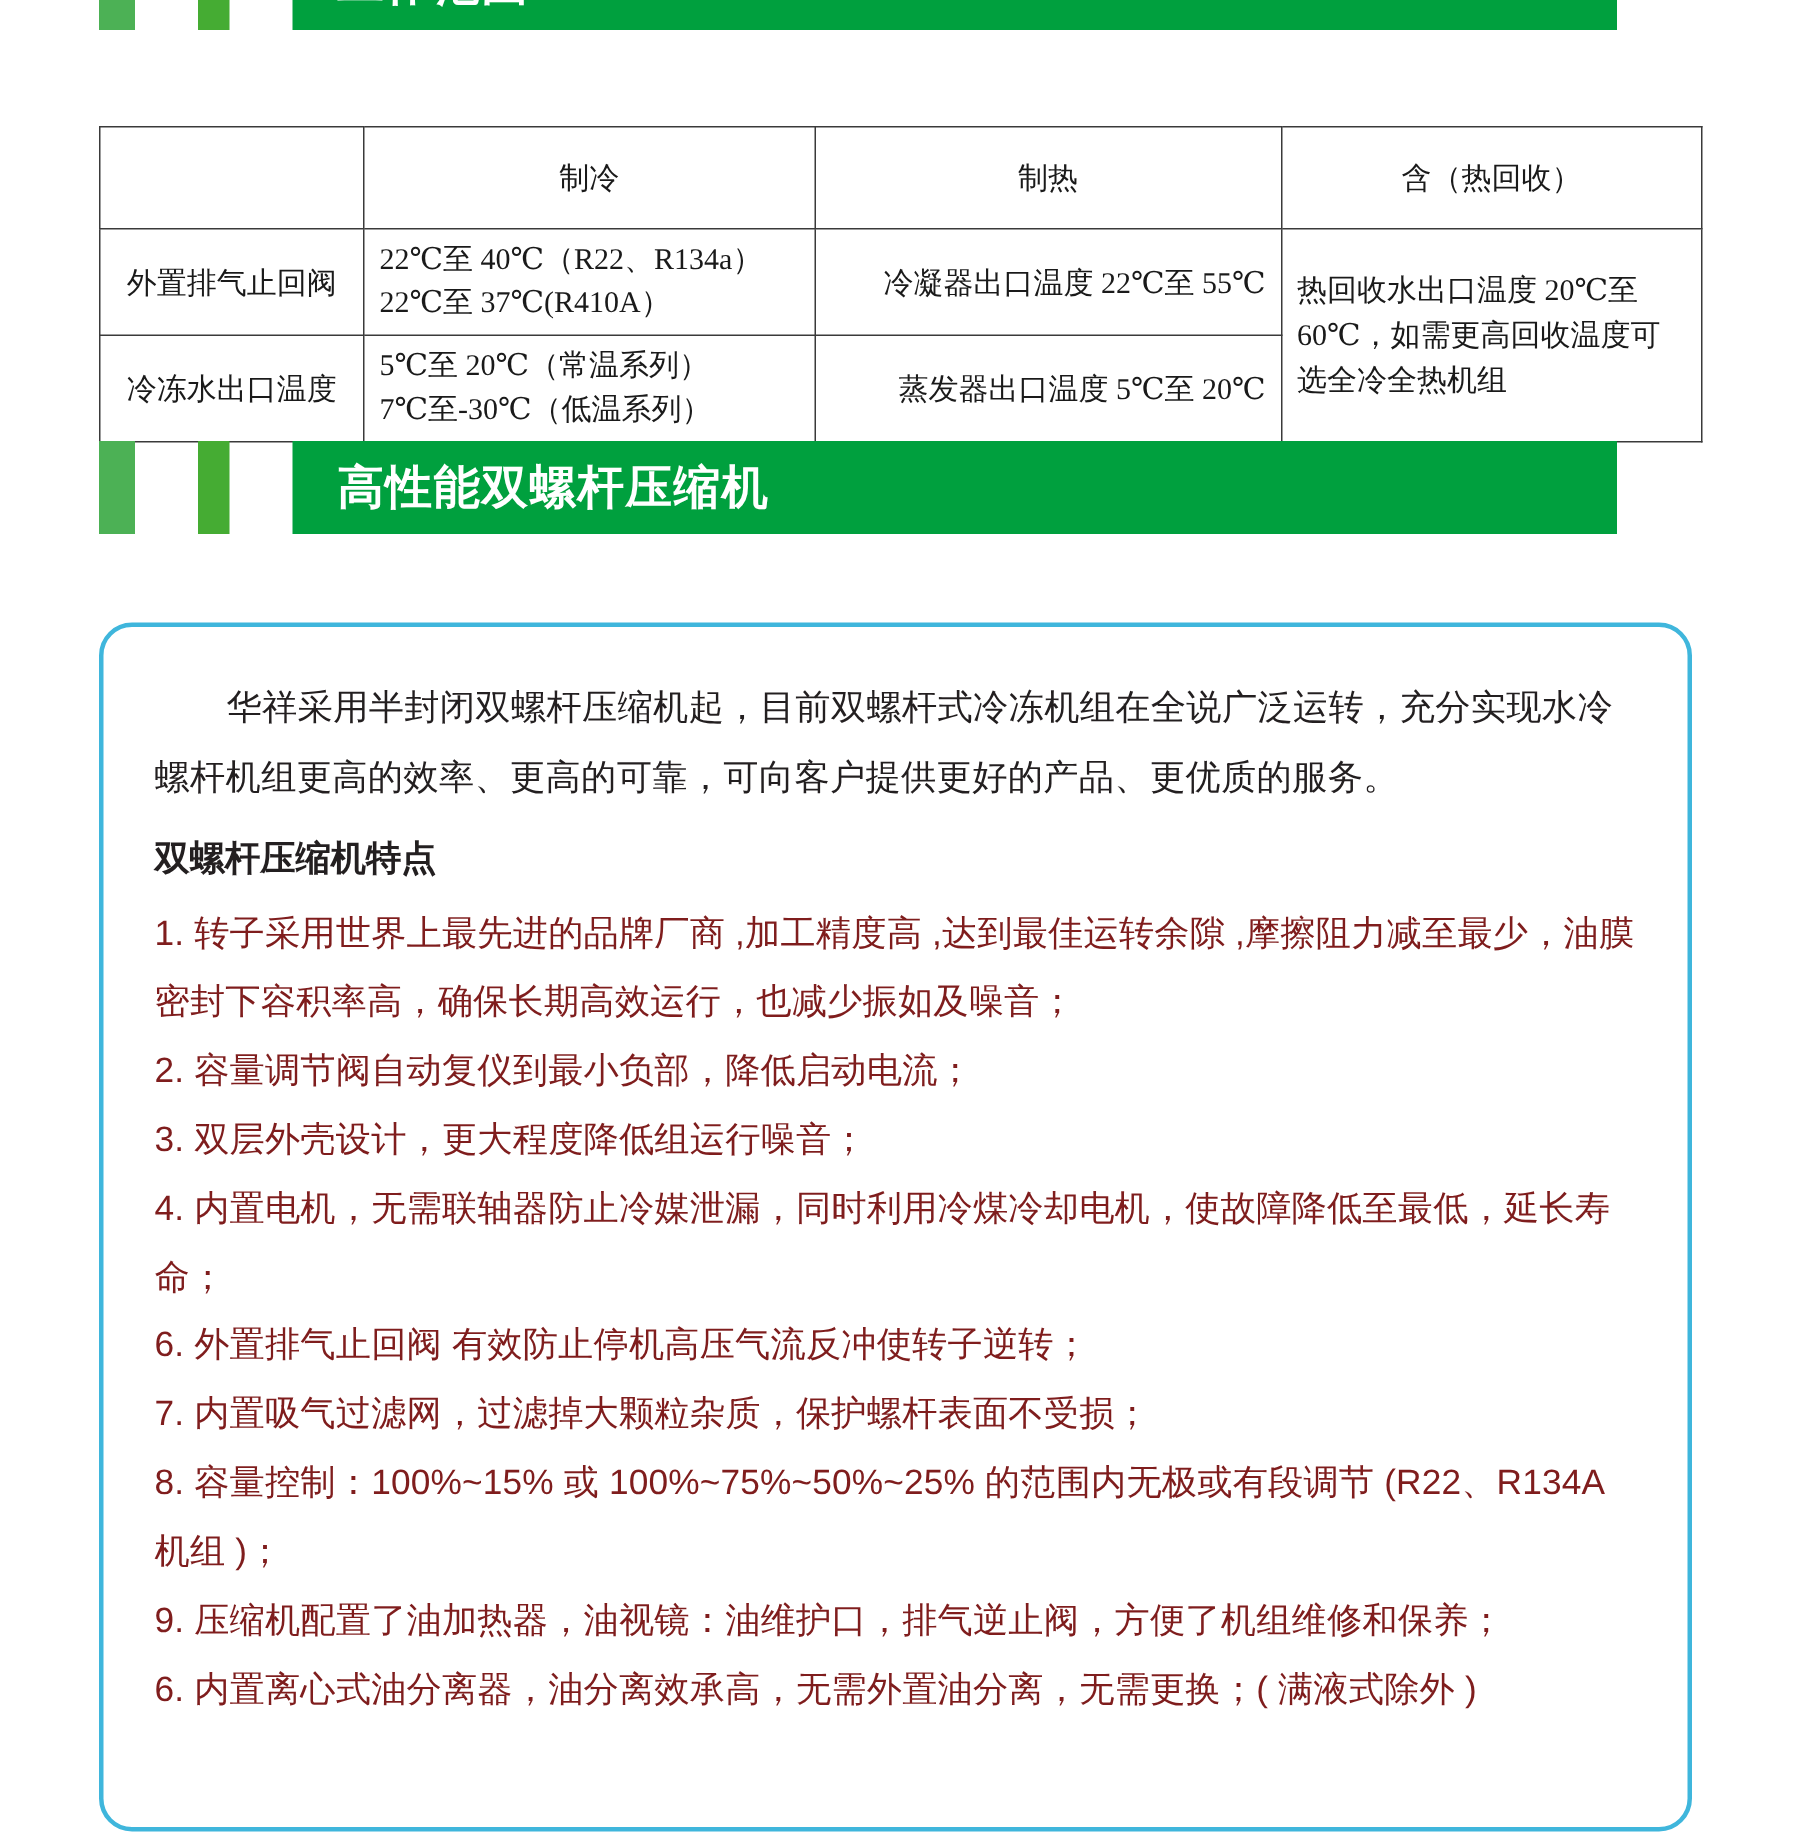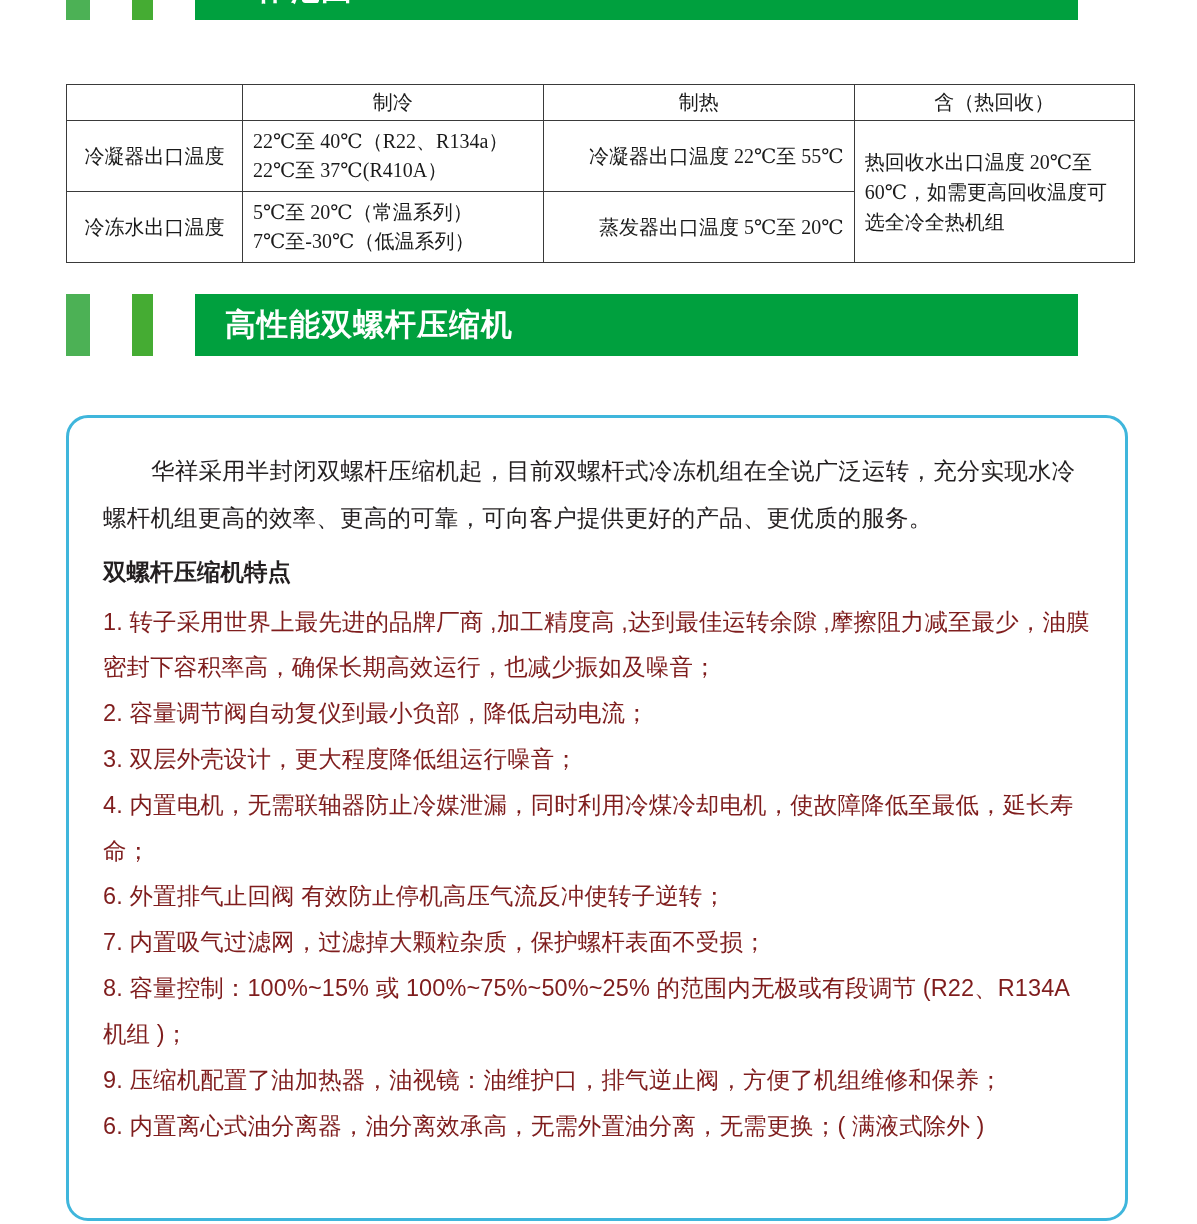--- a/index.html
+++ b/index.html
@@ -68,21 +68,21 @@
   }
   .spec-table td, .spec-table th {
     border: 1.5px solid #3a3a3a;
     padding: 6px 10px;
     font-weight: normal;
     vertical-align: middle;
   }
   .spec-table th {
     text-align: center;
     height: 26px;
-    padding: 4px 10px;
+    padding: 20px 10px;
   }
   .col-a { width: 174px; text-align: center; }
   .col-b { width: 283px; }
   .col-c { width: 325px; text-align: center; }
   .col-d { width: 287px; }
   .cell-lines div { line-height: 1.45; white-space: nowrap; }
   .cell-center { text-align: right; }
   .cell-d { line-height: 1.5; }
 
   
@@ -143,21 +143,21 @@
   <thead>
     <tr>
       <th class="col-a"></th>
       <th class="col-b">制冷</th>
       <th class="col-c">制热</th>
       <th class="col-d">含（热回收）</th>
     </tr>
   </thead>
   <tbody>
     <tr>
-      <td class="col-a">冷凝器出口温度</td>
+      <td class="col-a">外置排气止回阀</td>
       <td class="col-b cell-lines">
         <div>22℃至 40℃（R22、R134a）</div>
         <div>22℃至 37℃(R410A）</div>
       </td>
       <td class="col-c cell-center">冷凝器出口温度 22℃至 55℃</td>
       <td class="col-d cell-d" rowspan="2">热回收水出口温度 20℃至60℃，如需更高回收温度可选全冷全热机组</td>
     </tr>
     <tr>
       <td class="col-a">冷冻水出口温度</td>
       <td class="col-b cell-lines">

